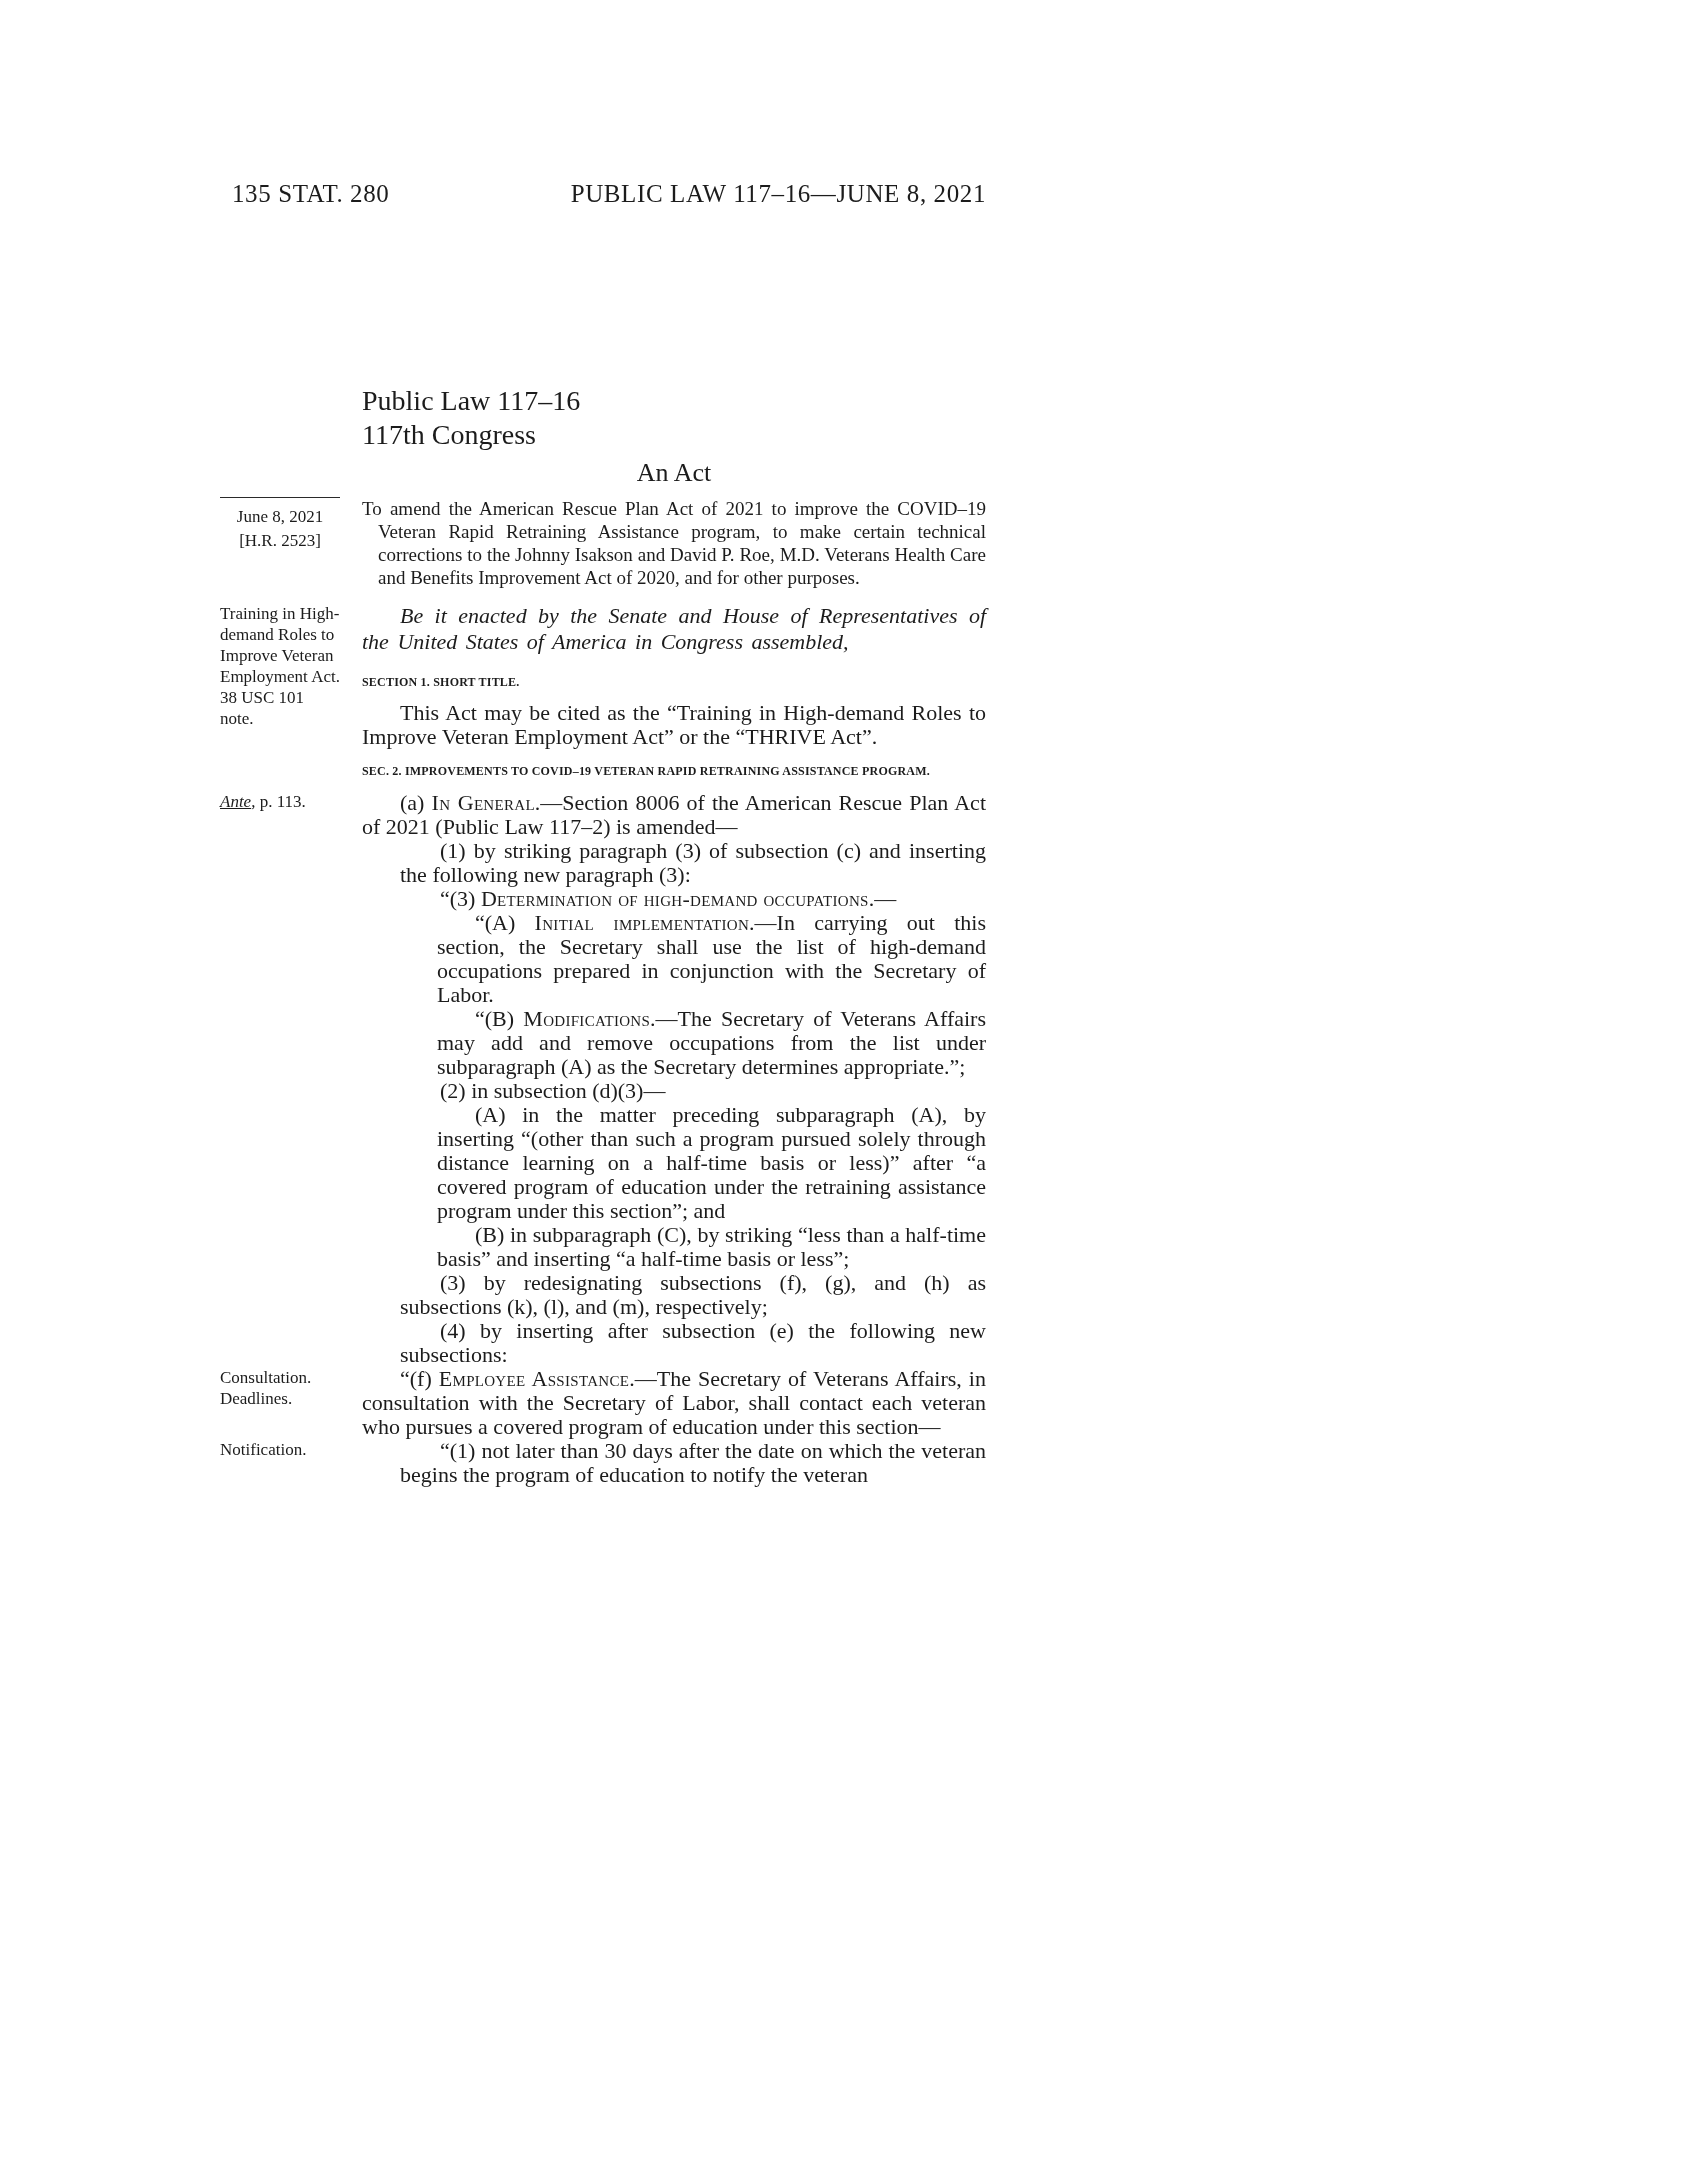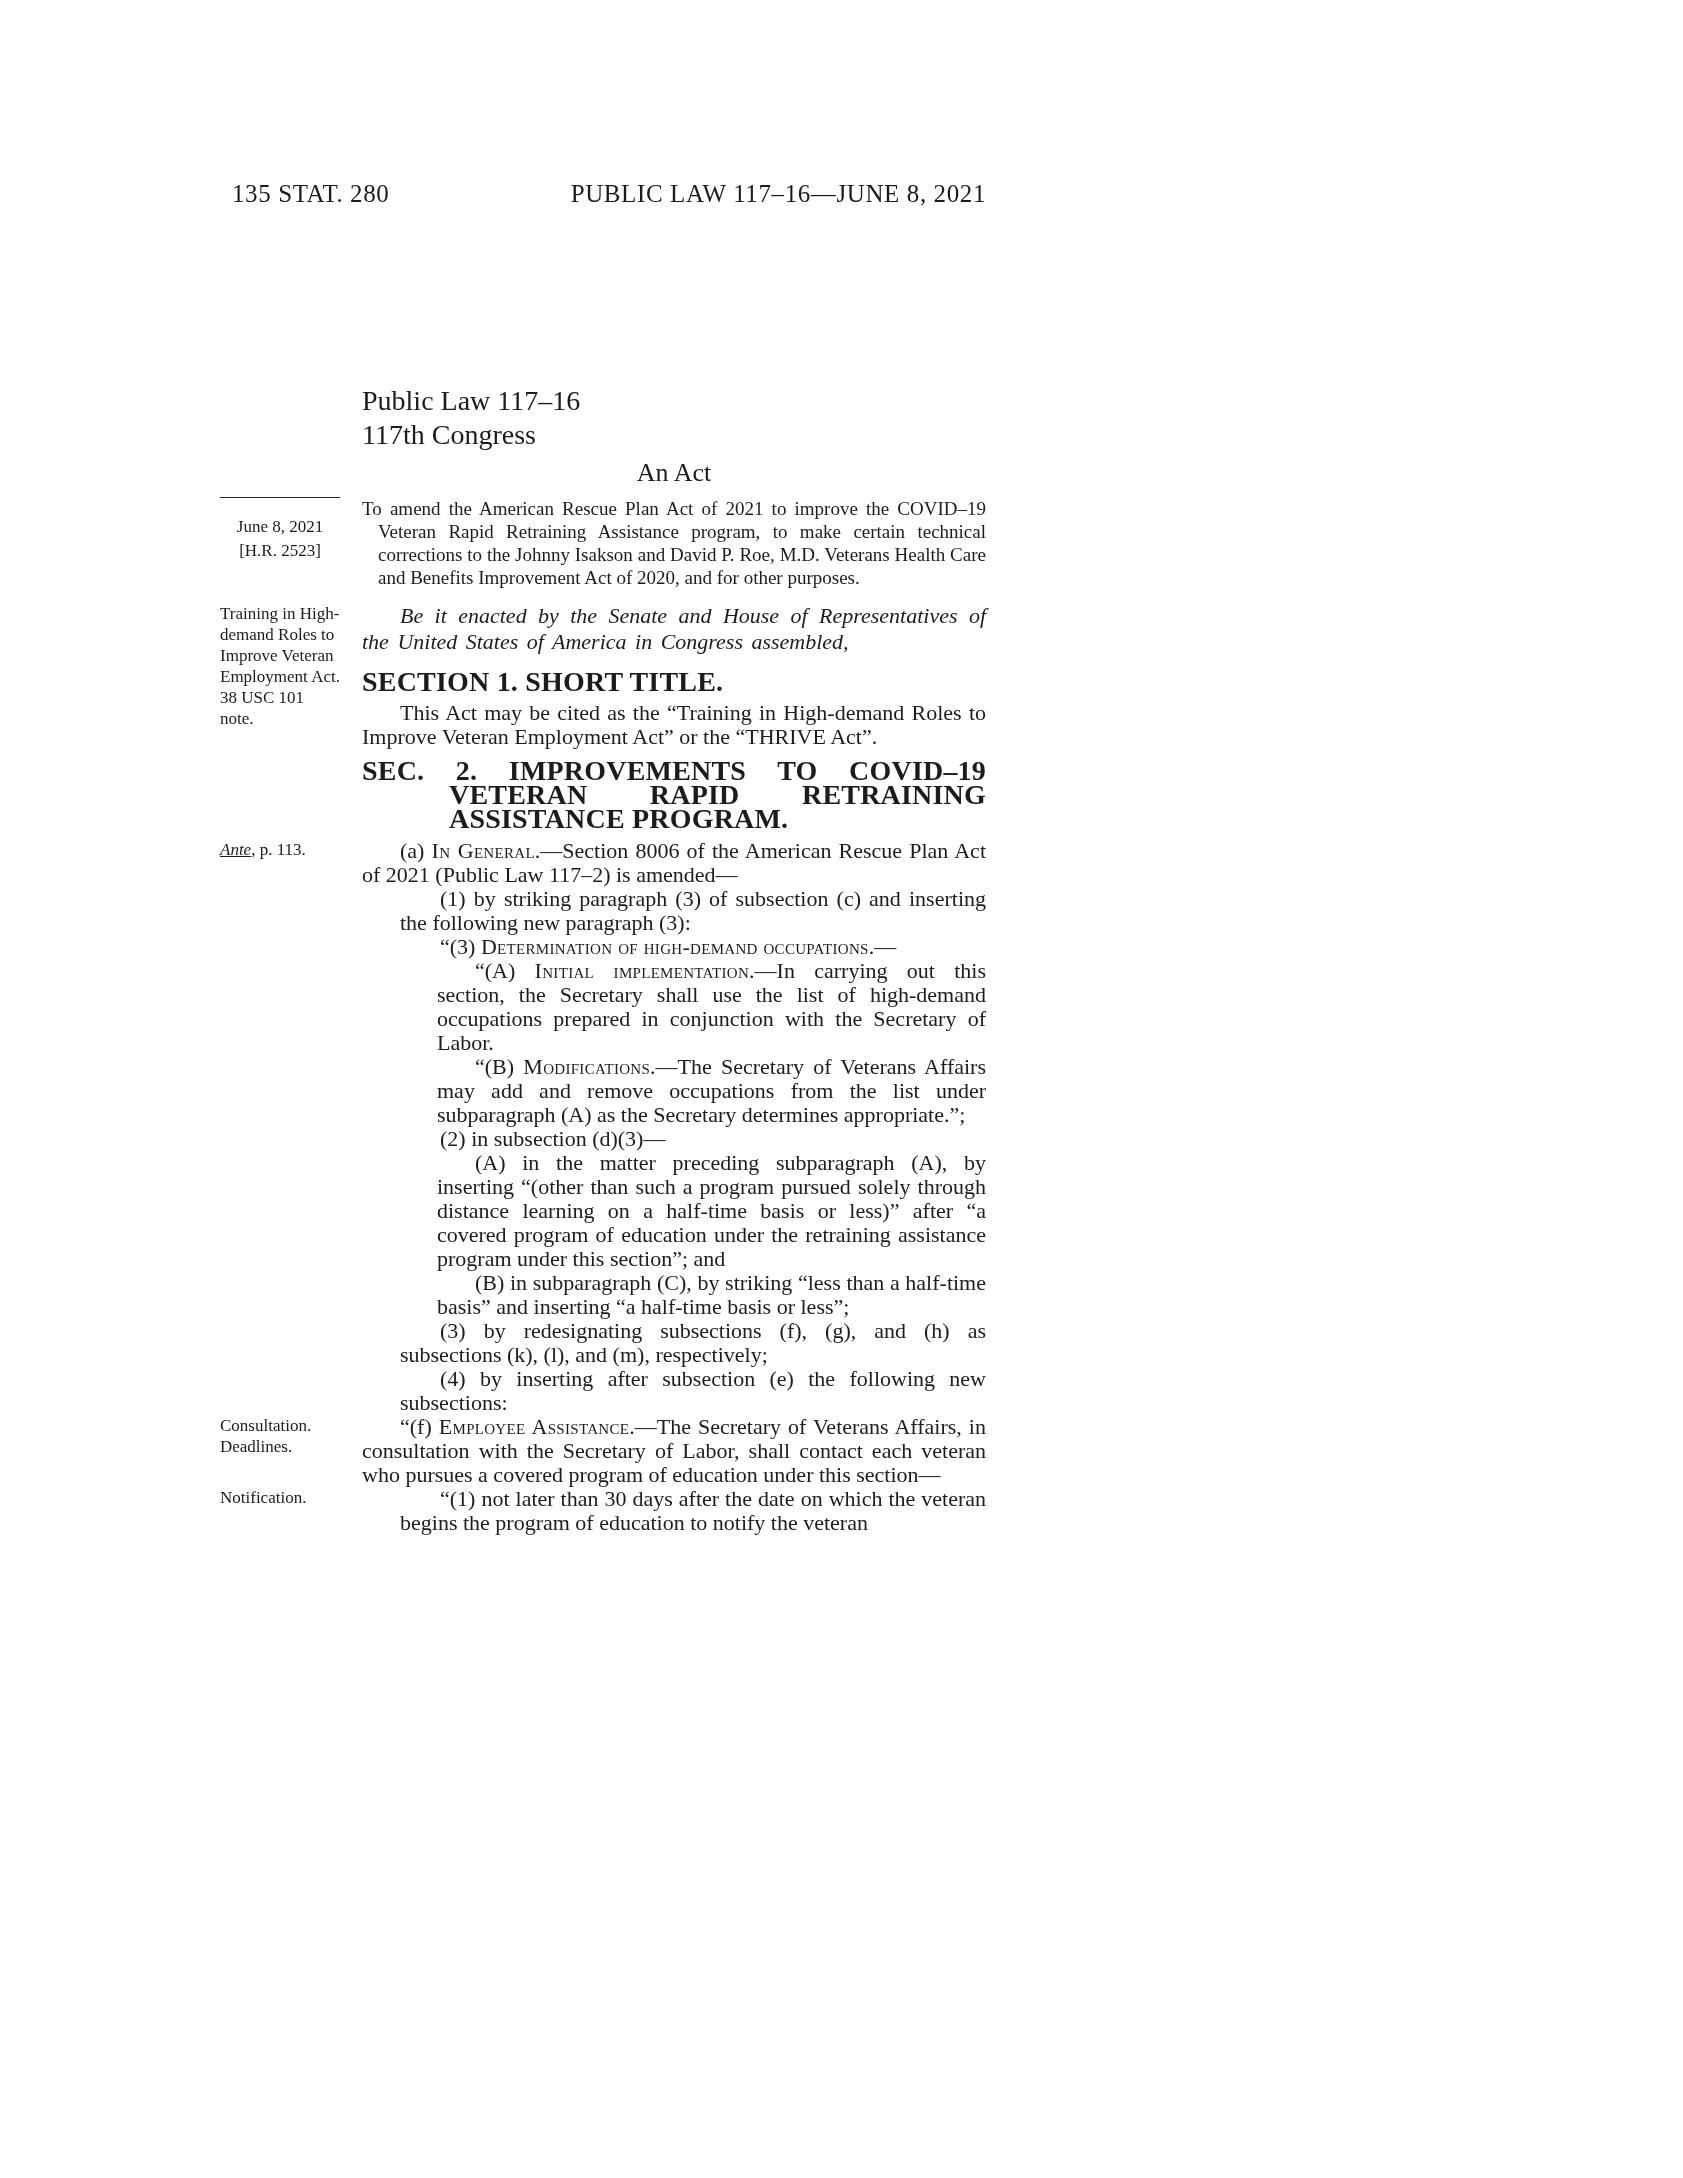--- a/index.html
+++ b/index.html
@@ -15,27 +15,27 @@
   .row { display:grid; grid-template-columns:120px 624px; column-gap:22px; align-items:start; }
   .note-cell { font-size:17px; line-height:21px; }
   .text-cell { font-size:22px; line-height:24px; }
 
   .pl-title { font-size:28px; line-height:34px; }
   .an-act { text-align:center; font-size:26px; margin-top:9px; }
 
   .rm-preamble { margin-top:12px; }
   .preamble { font-size:19px; line-height:23px; text-align:justify; padding-left:16px; text-indent:-16px; }
 
-  .date-note { border-top:1.5px solid #2a2a2a; padding-top:18px; text-align:center; }
+  .date-note { border-top:1.5px solid #2a2a2a; padding-top:8px; text-align:center; }
   .bill-no { margin-top:3px; }
 
   .rm-enacting { margin-top:14px; }
   .enacting { font-style:italic; text-indent:38px; text-align:justify; font-size:22px; line-height:26px; word-spacing:3px; }
 
-  .sec-heading { font-size:28px; font-weight:bold; margin-top:15px; margin-bottom:7px; letter-spacing:0.2px; }
+  .sec-heading { font-size:12px; font-weight:bold; margin-top:15px; margin-bottom:7px; letter-spacing:0.2px; }
   .hang { padding-left:87px; text-indent:-87px; margin-top:10px; margin-bottom:8px; text-align:justify; }
 
   .para { text-align:justify; hyphens:auto; -webkit-hyphens:auto; }
   .ind-a { text-indent:38px; }
   .ind-1 { margin-left:38px; text-indent:40px; }
   .ind-2 { margin-left:75px; text-indent:38px; }
 
   .sc { font-variant:small-caps; letter-spacing:0.3px; }
   .it { font-style:italic;text-decoration:underline; }
 </style>

